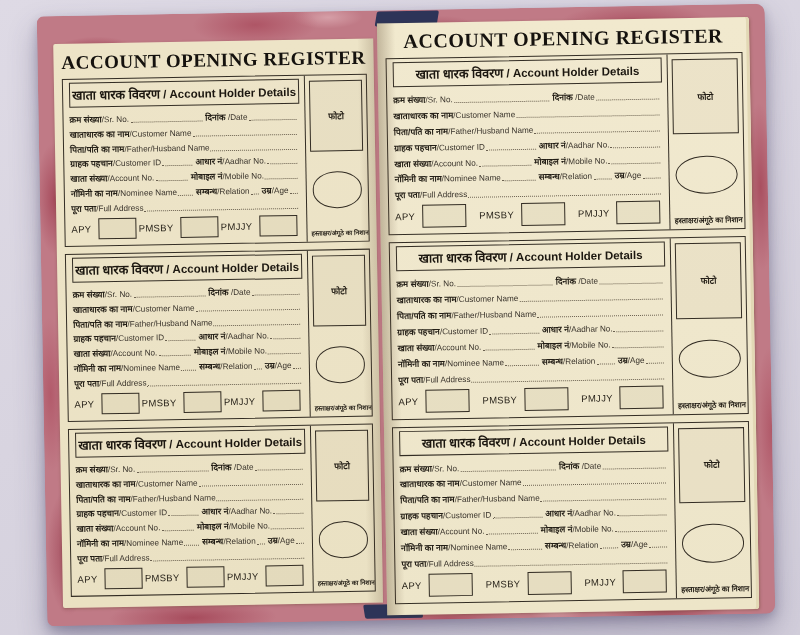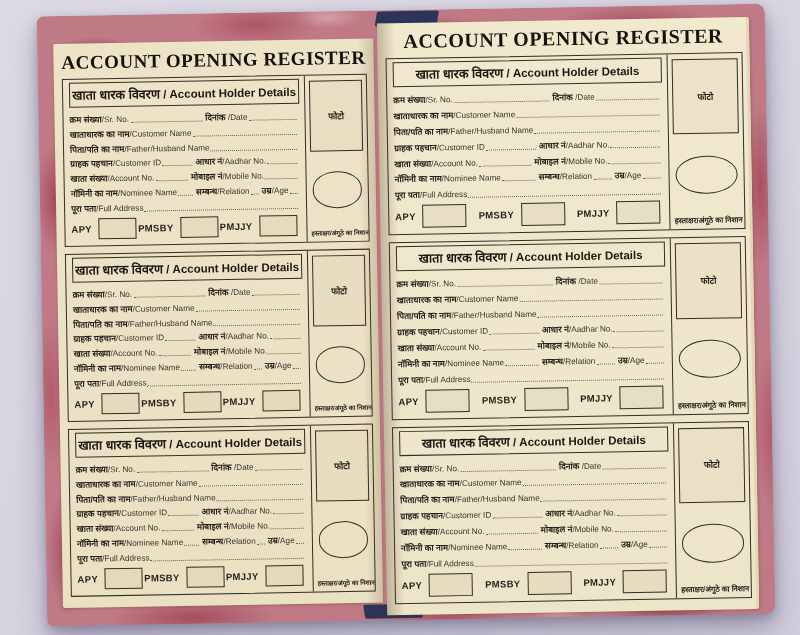--- a/index.html
+++ b/index.html
@@ -80,21 +80,21 @@
     font-size:8.2px;color:#35302a;white-space:nowrap;}
   .lab{flex:none;}
   .lab .hi{font-weight:bold;font-size:8.6px;color:#231e16;}
   .lab .en{font-size:8.2px;color:#3a342c;}
   .dots{flex:1;border-bottom:1.1px dotted #6b6150;margin:0 3px 2px 1px;min-width:6px;}
   .dots.wide{flex:1.5;}
   .dots.narrow{flex:.55;}
   .schemes{display:flex;align-items:center;justify-content:space-between;
     padding:4px 4px 1px 0;flex:none;}
   .scheme{display:flex;align-items:center;gap:7px;}
-  .scheme .s-lab{font-weight:bold;font-size:9.5px;color:#231e16;letter-spacing:.3px;}
+  .scheme .s-lab{font-weight:normal;font-size:9.5px;color:#231e16;letter-spacing:.3px;}
   .s-box{width:42px;height:21px;border:1.4px solid #332d24;background:rgba(205,195,165,.22);}
   .page-left .s-box{width:36px;height:19px;}
   
   .photo-col{
     flex:none;width:17.5%;border-left:1.4px solid #332d24;
     display:flex;flex-direction:column;align-items:center;padding:5px 4px 3px;min-width:0;
   }
   .photo-box{
     width:100%;flex:0 0 45%;border:1.3px solid #332d24;box-sizing:border-box;
     display:flex;align-items:center;justify-content:center;

